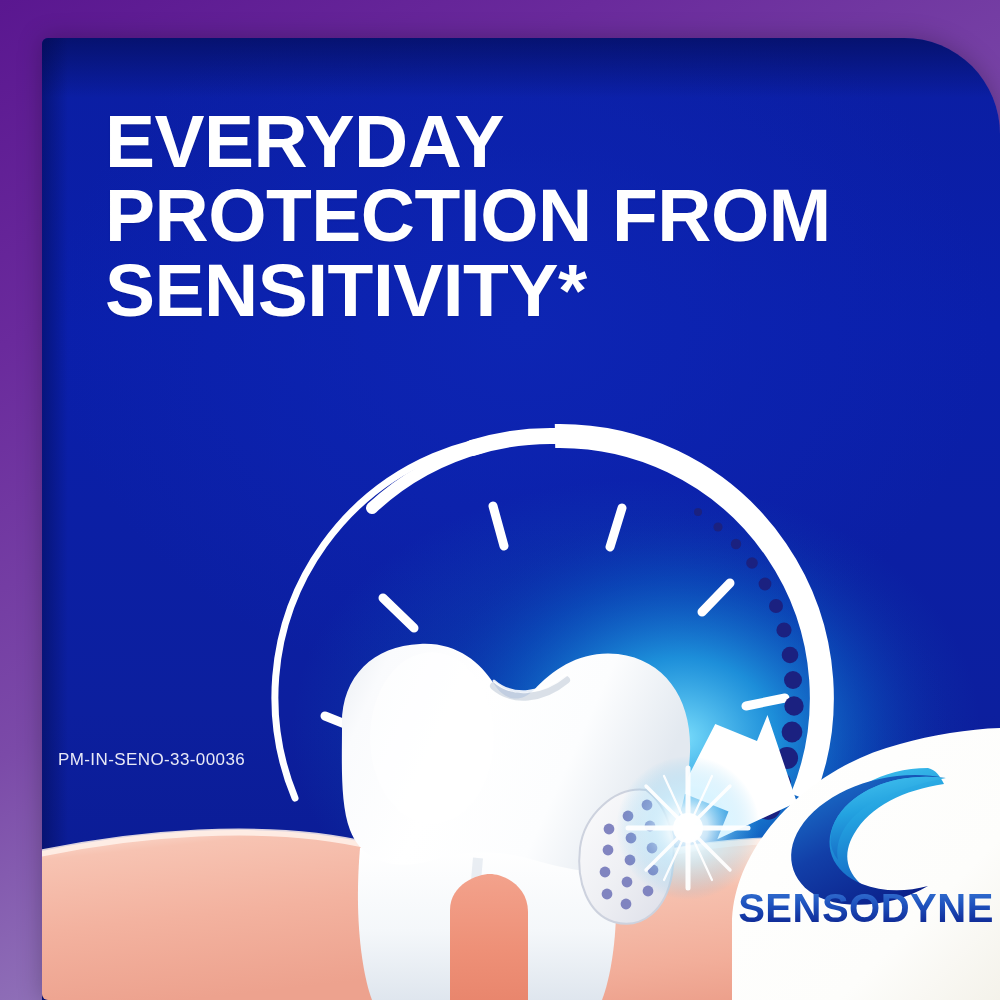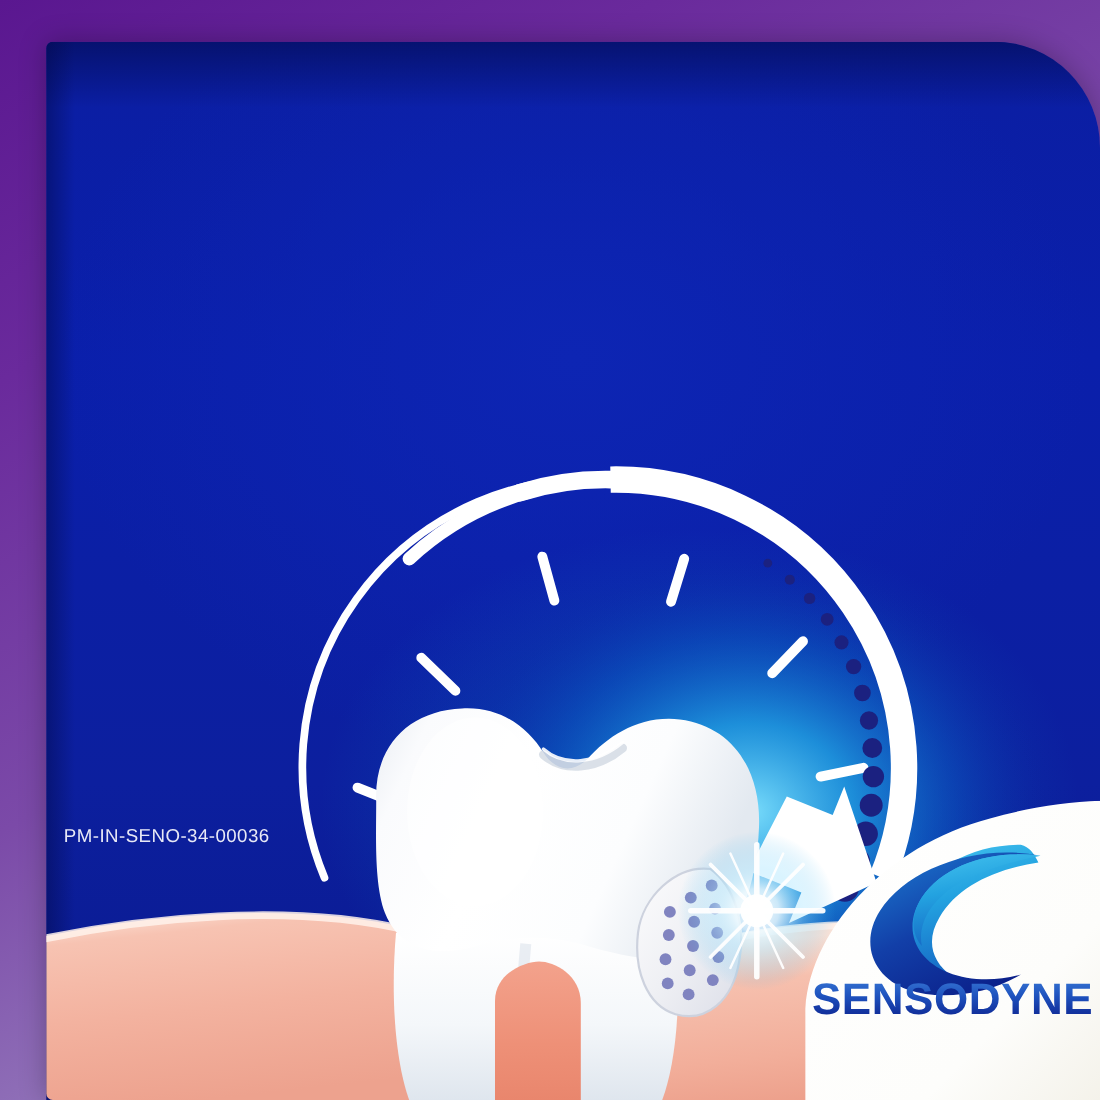--- a/index.html
+++ b/index.html
@@ -336,23 +336,26 @@
             <line x1="622" y1="738" x2="670" y2="842" stroke-width="2.2"></line>
             <line x1="670" y1="738" x2="622" y2="842" stroke-width="2.2"></line>
           </g>
           <circle cx="646" cy="790" r="15" fill="#FFFFFF" opacity="0.95"></circle>
         </g>
 
       </g>
     </svg>
 
     <div class="copy-block">
+      <h1 class="headline">EVERYDAY
+PROTECTION FROM
+SENSITIVITY*</h1>
     </div>
 
-    <div class="legal-code">PM-IN-SENO-34-00036</div>
+    <div class="legal-code">PM-IN-SENO-33-00036</div>
 
     <div class="logo-card">
       <svg width="268" height="272" viewBox="0 0 268 272" xmlns="http://www.w3.org/2000/svg">
         <defs>
           <linearGradient id="swooshTop" x1="0%" y1="0%" x2="30%" y2="100%">
             <stop offset="0%" stop-color="#47C6F0"></stop>
             <stop offset="45%" stop-color="#23A2E0"></stop>
             <stop offset="100%" stop-color="#1566C4"></stop>
           </linearGradient>
           <linearGradient id="swooshBot" x1="20%" y1="0%" x2="80%" y2="100%">

